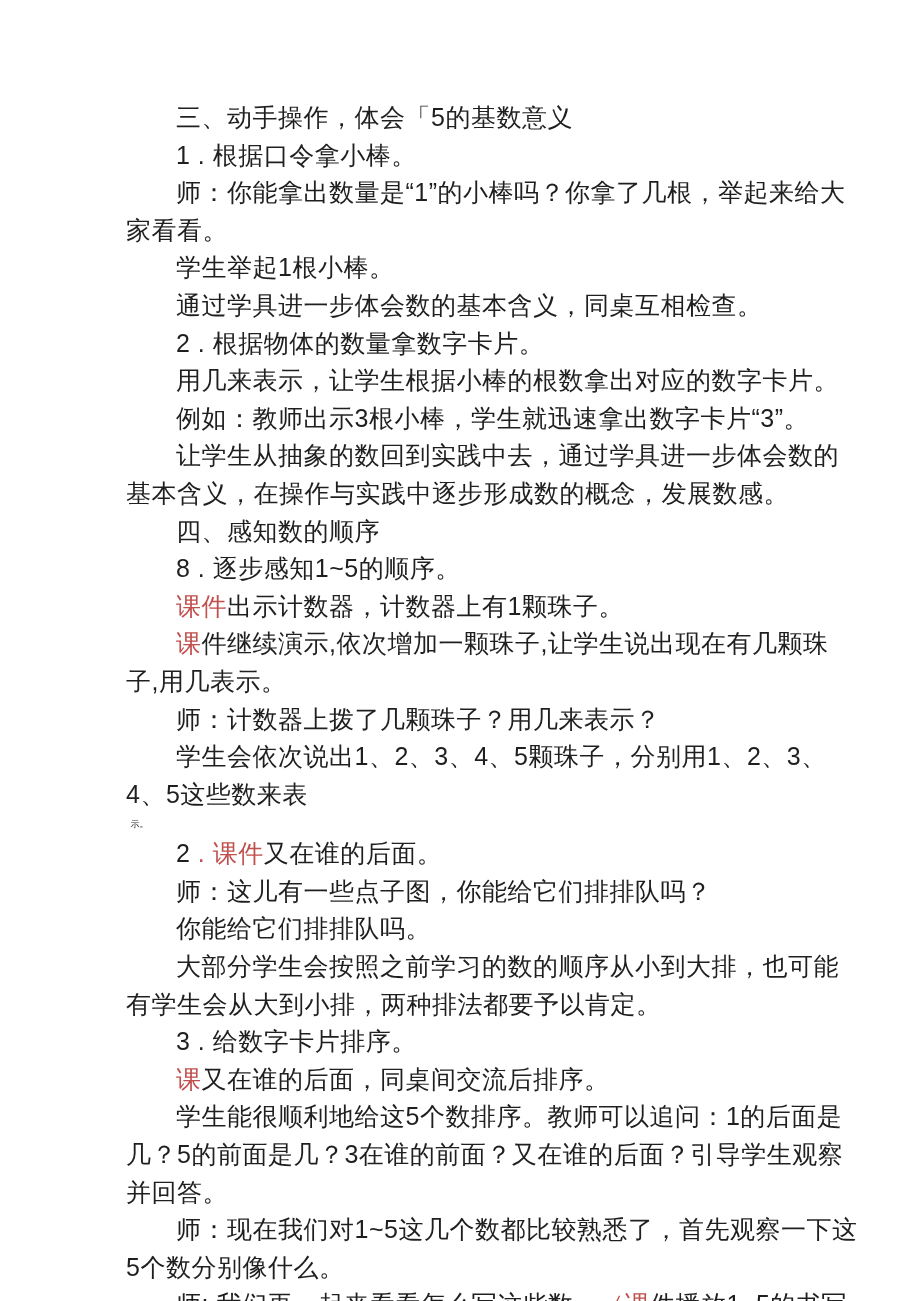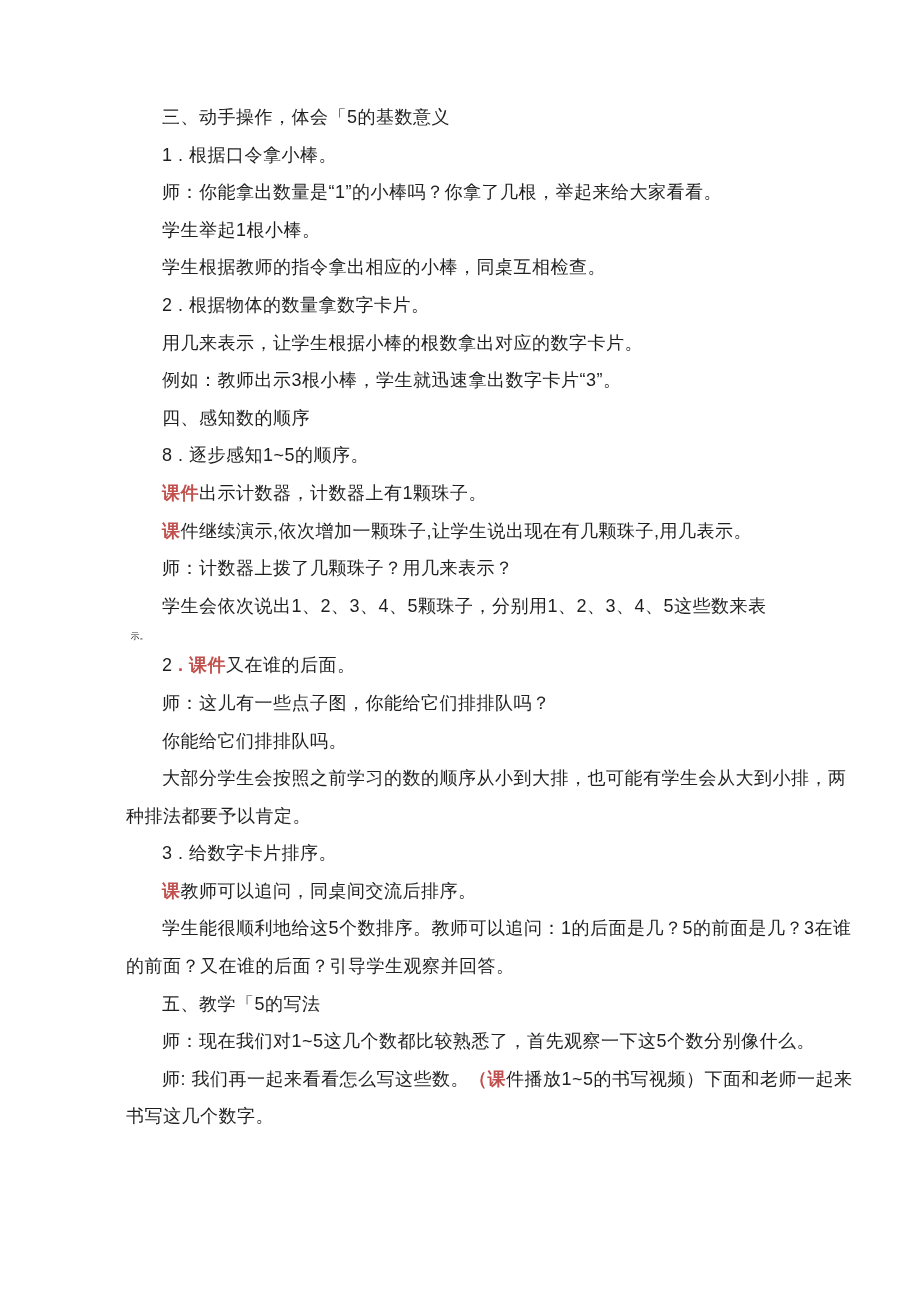--- a/index.html
+++ b/index.html
@@ -19,64 +19,63 @@
     height: 1301px;
     padding: 99px 60px 0 126px;
     background: #ffffff;
   }
   .doc-body {
     width: 734px;
   }
   .doc-body p {
     margin: 0;
     padding: 0;
-    font-size: 18px;
+    font-size: 25px;
     line-height: 37.6px;
     letter-spacing: 0.5px;
     font-weight: 500;
     color: #1f1f1f;
     text-indent: 2em;
     word-break: break-all;
   }
   .doc-body p.tiny {
     font-size: 9px;
     line-height: 22px;
     letter-spacing: 0;
     text-indent: 0.5em;
     color: #2a2a2a;
   }
   .doc-body span.red {
     color: #c0504d;
-    font-weight: bold;
   }
 </style>
 </head>
 <body>
 
 <main class="page">
   <div class="doc-body" id="doc-body">
       <p><span>三、动手操作，体会「5的基数意义</span></p>
       <p><span>1 . 根据口令拿小棒。</span></p>
       <p><span>师：你能拿出数量是“1”的小棒吗？你拿了几根，举起来给大家看看。</span></p>
       <p><span>学生举起1根小棒。</span></p>
-      <p><span>学生根据教师的指令拿出相应的小棒，同桌互相检查。</span></p>
+      <p><span>通过学具进一步体会数的基本含义，同桌互相检查。</span></p>
       <p><span>2 . 根据物体的数量拿数字卡片。</span></p>
       <p><span>用几来表示，让学生根据小棒的根数拿出对应的数字卡片。</span></p>
       <p><span>例如：教师出示3根小棒，学生就迅速拿出数字卡片“3”。</span></p>
+      <p><span>让学生从抽象的数回到实践中去，通过学具进一步体会数的基本含义，在操作与实践中逐步形成数的概念，发展数感。</span></p>
       <p><span>四、感知数的顺序</span></p>
       <p><span>8 . 逐步感知1~5的顺序。</span></p>
       <p><span class="red">课件</span><span>出示计数器，计数器上有1颗珠子。</span></p>
       <p><span class="red">课</span><span>件继续演示,依次增加一颗珠子,让学生说出现在有几颗珠子,用几表示。</span></p>
       <p><span>师：计数器上拨了几颗珠子？用几来表示？</span></p>
       <p><span>学生会依次说出1、2、3、4、5颗珠子，分别用1、2、3、4、5这些数来表</span></p>
       <p class="tiny"><span>示。</span></p>
       <p><span>2 </span><span class="red">. 课件</span><span>又在谁的后面。</span></p>
       <p><span>师：这儿有一些点子图，你能给它们排排队吗？</span></p>
       <p><span>你能给它们排排队吗。</span></p>
       <p><span>大部分学生会按照之前学习的数的顺序从小到大排，也可能有学生会从大到小排，两种排法都要予以肯定。</span></p>
       <p><span>3 . 给数字卡片排序。</span></p>
-      <p><span class="red">课</span><span>教师可以追问，同桌间交流后排序。</span></p>
+      <p><span class="red">课</span><span>又在谁的后面，同桌间交流后排序。</span></p>
       <p><span>学生能很顺利地给这5个数排序。教师可以追问：1的后面是几？5的前面是几？3在谁的前面？又在谁的后面？引导学生观察并回答。</span></p>
-      <p><span>五、教学「5的写法</span></p>
       <p><span>师：现在我们对1~5这几个数都比较熟悉了，首先观察一下这5个数分别像什么。</span></p>
       <p><span>师: 我们再一起来看看怎么写这些数。</span><span class="red">（课</span><span>件播放1~5的书写视频）下面和老师一起来书写这几个数字。</span></p>
     </div>
 </main>
 
 </body></html>

